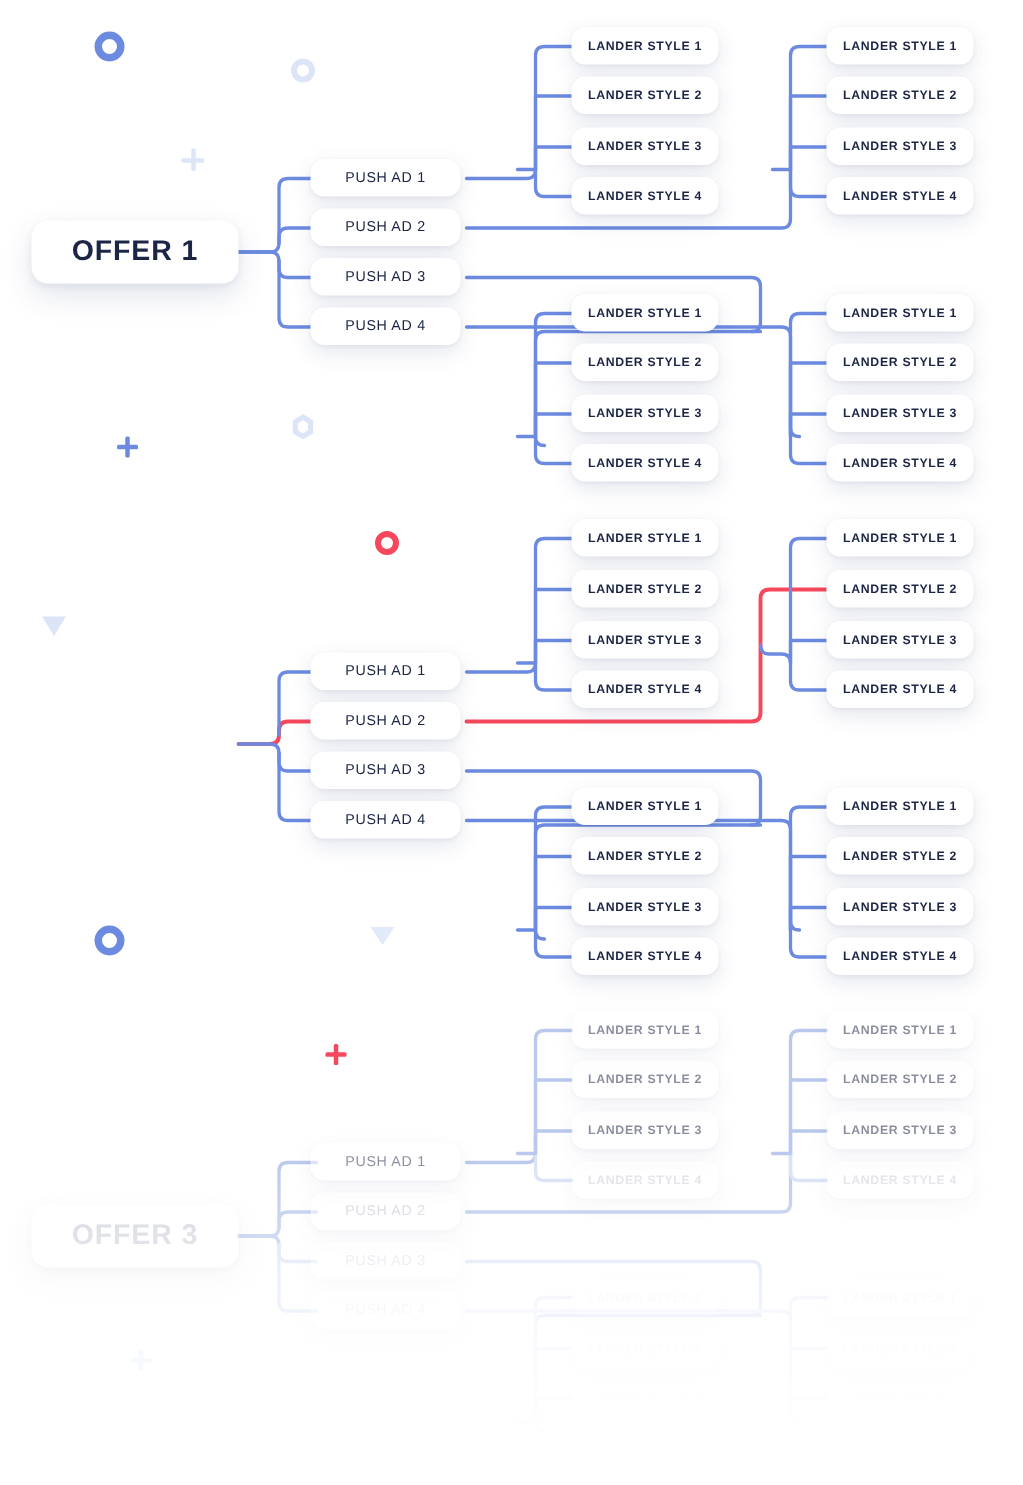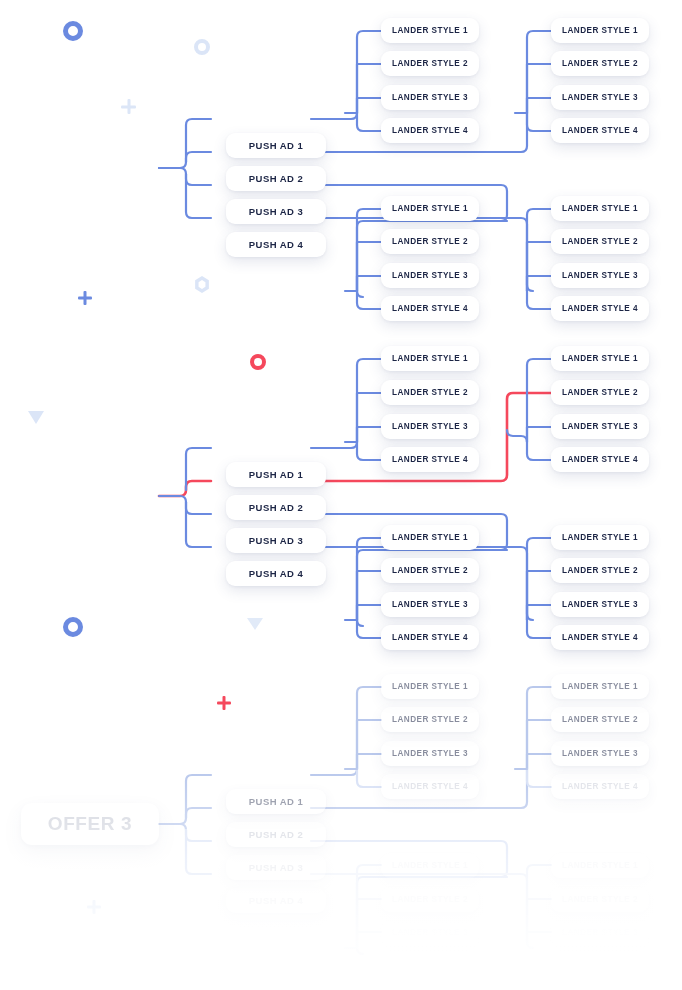--- a/index.html
+++ b/index.html
@@ -31,22 +31,22 @@
     white-space:nowrap;
     box-sizing:border-box;
   }
   .offer{
     left:21px;width:138px;height:42px;
     border-radius:11px;
     font-size:19px;font-weight:700;letter-spacing:.6px;
     box-shadow:0 8px 20px rgba(54,72,120,.14), 0 2px 5px rgba(54,72,120,.07);
   }
   .push{
-    left:226px;width:100px;height:25px;
-    font-size:9.5px;font-weight:700;letter-spacing:.45px;margin-top:27px;
+    left:207px;width:100px;height:25px;
+    font-size:9.5px;font-weight:400;letter-spacing:.45px;
   }
   .lander{
     width:98px;height:25px;
     font-size:8.2px;font-weight:700;letter-spacing:.45px;
   }
   .colA{left:381px;}
   .colB{left:551px;}
 
   
   .f1{opacity:.52;}
@@ -189,20 +189,21 @@
   <div class="deco plus" style="left:78px;top:291px;width:14px;height:14px;color:#6b8ae0;"></div>
   <div class="deco hex" style="left:194px;top:276px;width:16px;height:17px;background:#dbe5f7;"></div>
   <div class="deco hex" style="left:198px;top:280px;width:8px;height:9px;background:#ffffff;"></div>
   <div class="deco tri" style="left:28px;top:411px;border-top:13px solid #dbe5f7;"></div>
   <div class="deco ring" style="left:250px;top:354px;width:16px;height:16px;border:4px solid #f5485c;"></div>
   <div class="deco ring" style="left:63px;top:617px;width:20px;height:20px;border:5px solid #6b8ae0;"></div>
   <div class="deco tri" style="left:247px;top:618px;border-top:12px solid #e1eaf8;"></div>
   <div class="deco plus" style="left:217px;top:696px;width:14px;height:14px;color:#f5485c;"></div>
   <div class="deco plus" style="left:87px;top:900px;width:14px;height:14px;color:#dce6f7;"></div>
 
+  <div class="node offer" style="top:147px;">OFFER 1</div>
 
   <div class="node push" style="top:106px;">PUSH AD 1</div>
   <div class="node push" style="top:139px;">PUSH AD 2</div>
   <div class="node push" style="top:172px;">PUSH AD 3</div>
   <div class="node push" style="top:205px;">PUSH AD 4</div>
 
   <div class="node lander colA" style="top:18px;">LANDER STYLE 1</div>
   <div class="node lander colA" style="top:51px;">LANDER STYLE 2</div>
   <div class="node lander colA" style="top:85px;">LANDER STYLE 3</div>
   <div class="node lander colA" style="top:118px;">LANDER STYLE 4</div>

